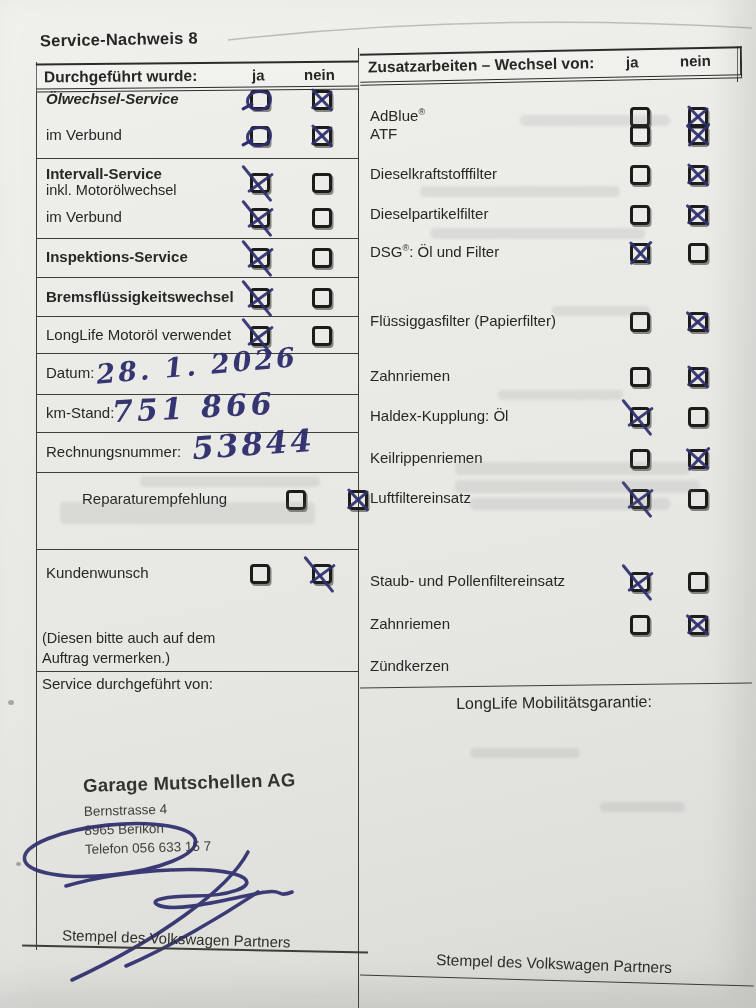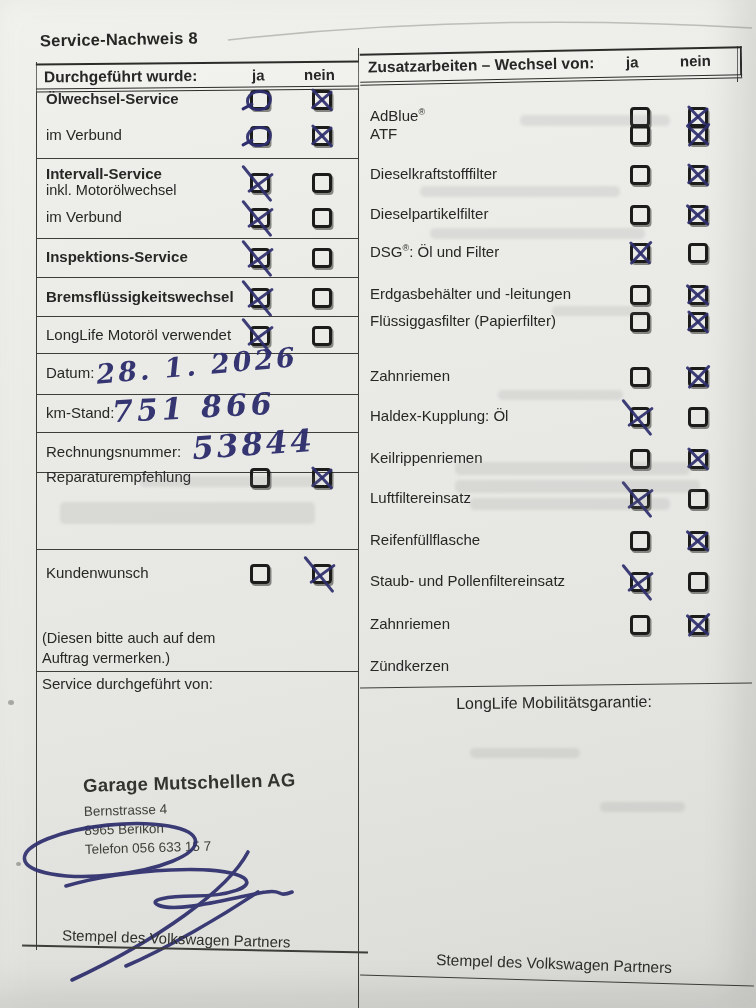--- a/index.html
+++ b/index.html
@@ -106,21 +106,21 @@
   <div class="vl" style="left:36px;top:62px;height:888px;border-left-width:1.6px;"></div>
 
   <div class="vl" style="left:737px;top:46px;height:36px;"></div>
 
   <div class="thead" style="left:36px;top:62px;width:323px;height:23px;transform:rotate(-0.5deg);">
     <span class="hlbl">Durchgeführt wurde:</span>
     <span class="hja" style="left:216px;">ja</span>
     <span class="hnein" style="left:268px;">nein</span>
   </div>
 
-  <div class="lrow bold" style="top:88px;">
+  <div class="lrow bold" style="top:88px;font-style:italic;">
     <span class="lbl">Ölwechsel-Service</span>
     <span class="cb ja">
         <i class="mark scribble"></i>
       </span>
     <span class="cb nein">
         <i class="mark crossed"></i>
       </span>
   </div>
   <div class="lrow" style="top:124px;">
     <span class="lbl">im Verbund</span>
@@ -192,21 +192,21 @@
   <div class="hl" style="top:394px;"></div>
 
   <span class="fieldlbl" style="top:404px;">km-Stand:</span>
   <span class="hand" style="left:112px;top:390px;font-size:30px;letter-spacing:4px;transform:rotate(-3deg);">751 866</span>
   <div class="hl" style="top:432px;"></div>
 
   <span class="fieldlbl" style="top:443px;">Rechnungsnummer:</span>
   <span class="hand" style="left:192px;top:426px;font-size:31px;letter-spacing:3px;transform:rotate(-4deg);">53844</span>
   <div class="hl" style="top:472px;"></div>
 
-  <div class="lrow" style="top:466px;">
+  <div class="lrow" style="top:488px;margin-left:36px;">
     <span class="lbl">Reparaturempfehlung</span>
     <span class="cb ja">
         <i class="mark"></i>
       </span>
     <span class="cb nein">
         <i class="mark crossed"></i>
       </span>
   </div>
   <div class="hl" style="top:549px;"></div>
 
@@ -289,29 +289,20 @@
   </div>
   <div class="rrow" style="top:241px;">
     <span class="lbl"><span>DSG</span><sup>®</sup><span>: Öl und Filter</span></span>
     <span class="cb ja">
         <i class="mark crossed"></i>
       </span>
     <span class="cb nein">
         <i class="mark"></i>
       </span>
   </div>
-  <div class="rrow" style="top:283px;">
-    <span class="lbl"><span>Erdgasbehälter und -leitungen</span><sup></sup><span></span></span>
-    <span class="cb ja">
-        <i class="mark"></i>
-      </span>
-    <span class="cb nein">
-        <i class="mark crossed"></i>
-      </span>
-  </div>
   <div class="rrow" style="top:310px;">
     <span class="lbl"><span>Flüssiggasfilter (Papierfilter)</span><sup></sup><span></span></span>
     <span class="cb ja">
         <i class="mark"></i>
       </span>
     <span class="cb nein">
         <i class="mark crossed"></i>
       </span>
   </div>
   <div class="rrow" style="top:365px;">
@@ -341,29 +332,20 @@
         <i class="mark"></i>
       </span>
   </div>
   <div class="rrow" style="top:487px;">
     <span class="lbl"><span>Luftfiltereinsatz</span><sup></sup><span></span></span>
     <span class="cb ja">
         <i class="mark crossed-long"></i>
       </span>
     <span class="cb nein">
         <i class="mark"></i>
-      </span>
-  </div>
-  <div class="rrow" style="top:529px;">
-    <span class="lbl"><span>Reifenfüllflasche</span><sup></sup><span></span></span>
-    <span class="cb ja">
-        <i class="mark"></i>
-      </span>
-    <span class="cb nein">
-        <i class="mark crossed"></i>
       </span>
   </div>
   <div class="rrow" style="top:570px;">
     <span class="lbl"><span>Staub- und Pollenfiltereinsatz</span><sup></sup><span></span></span>
     <span class="cb ja">
         <i class="mark crossed-long"></i>
       </span>
     <span class="cb nein">
         <i class="mark"></i>
       </span>

